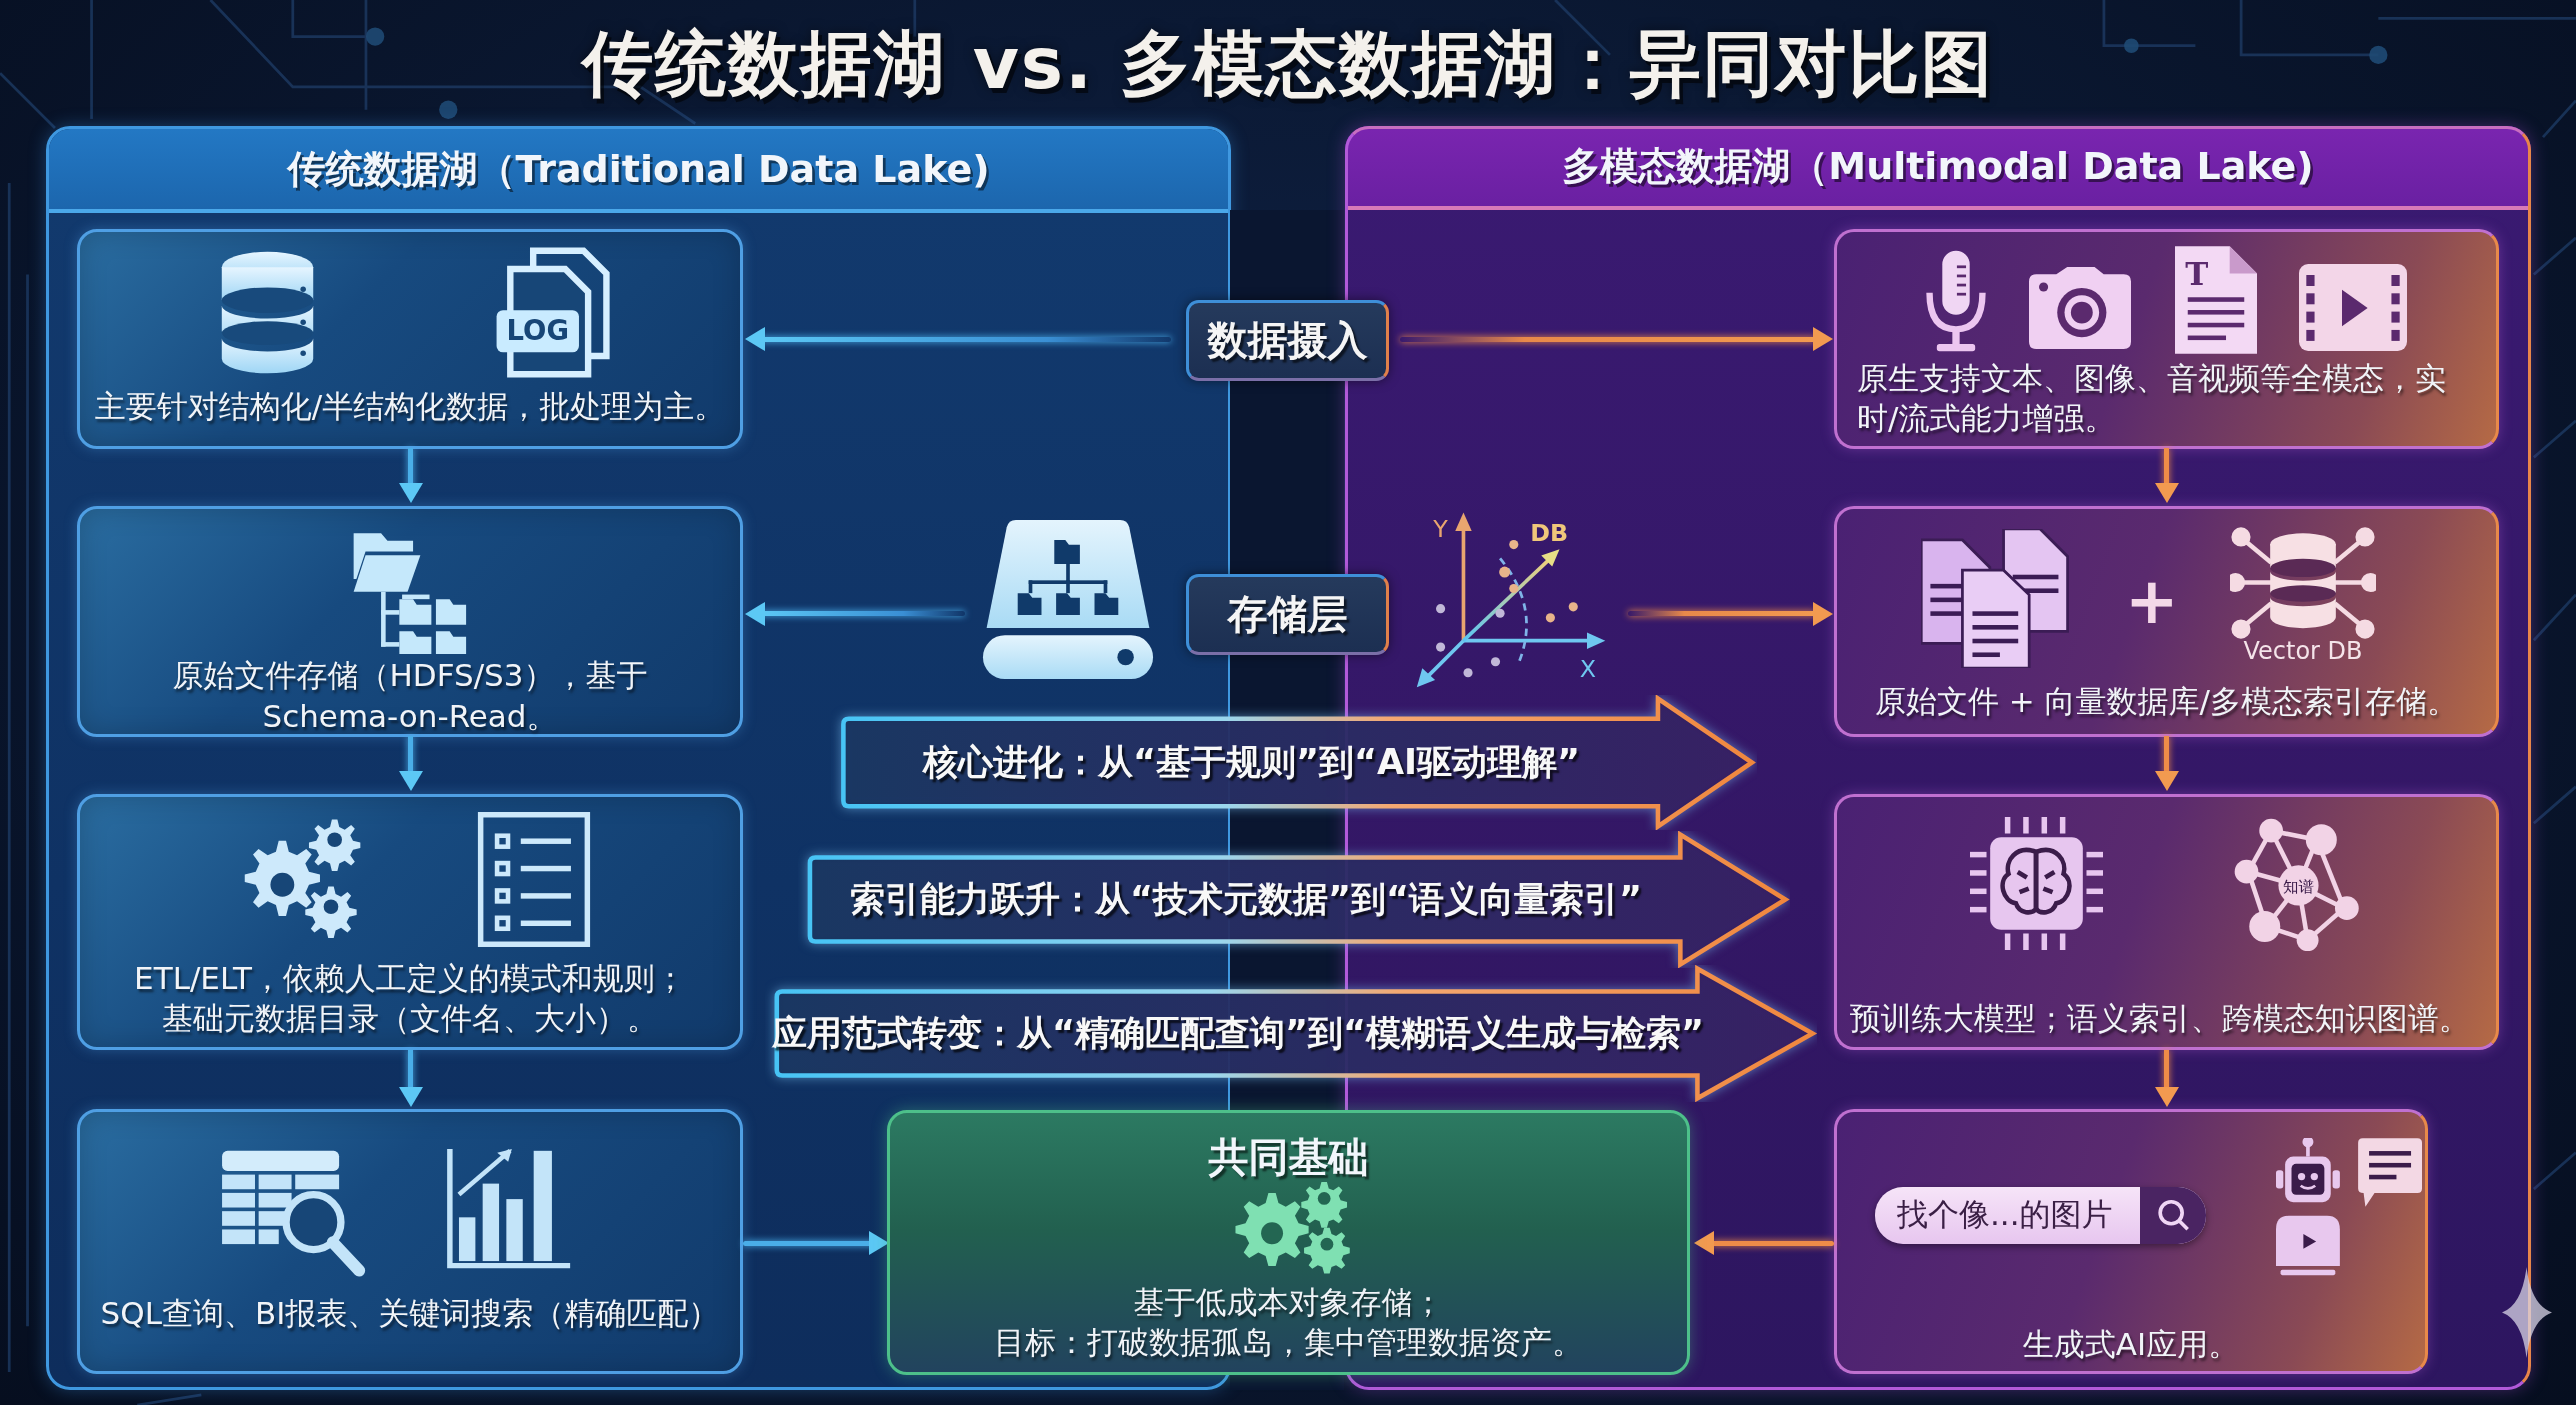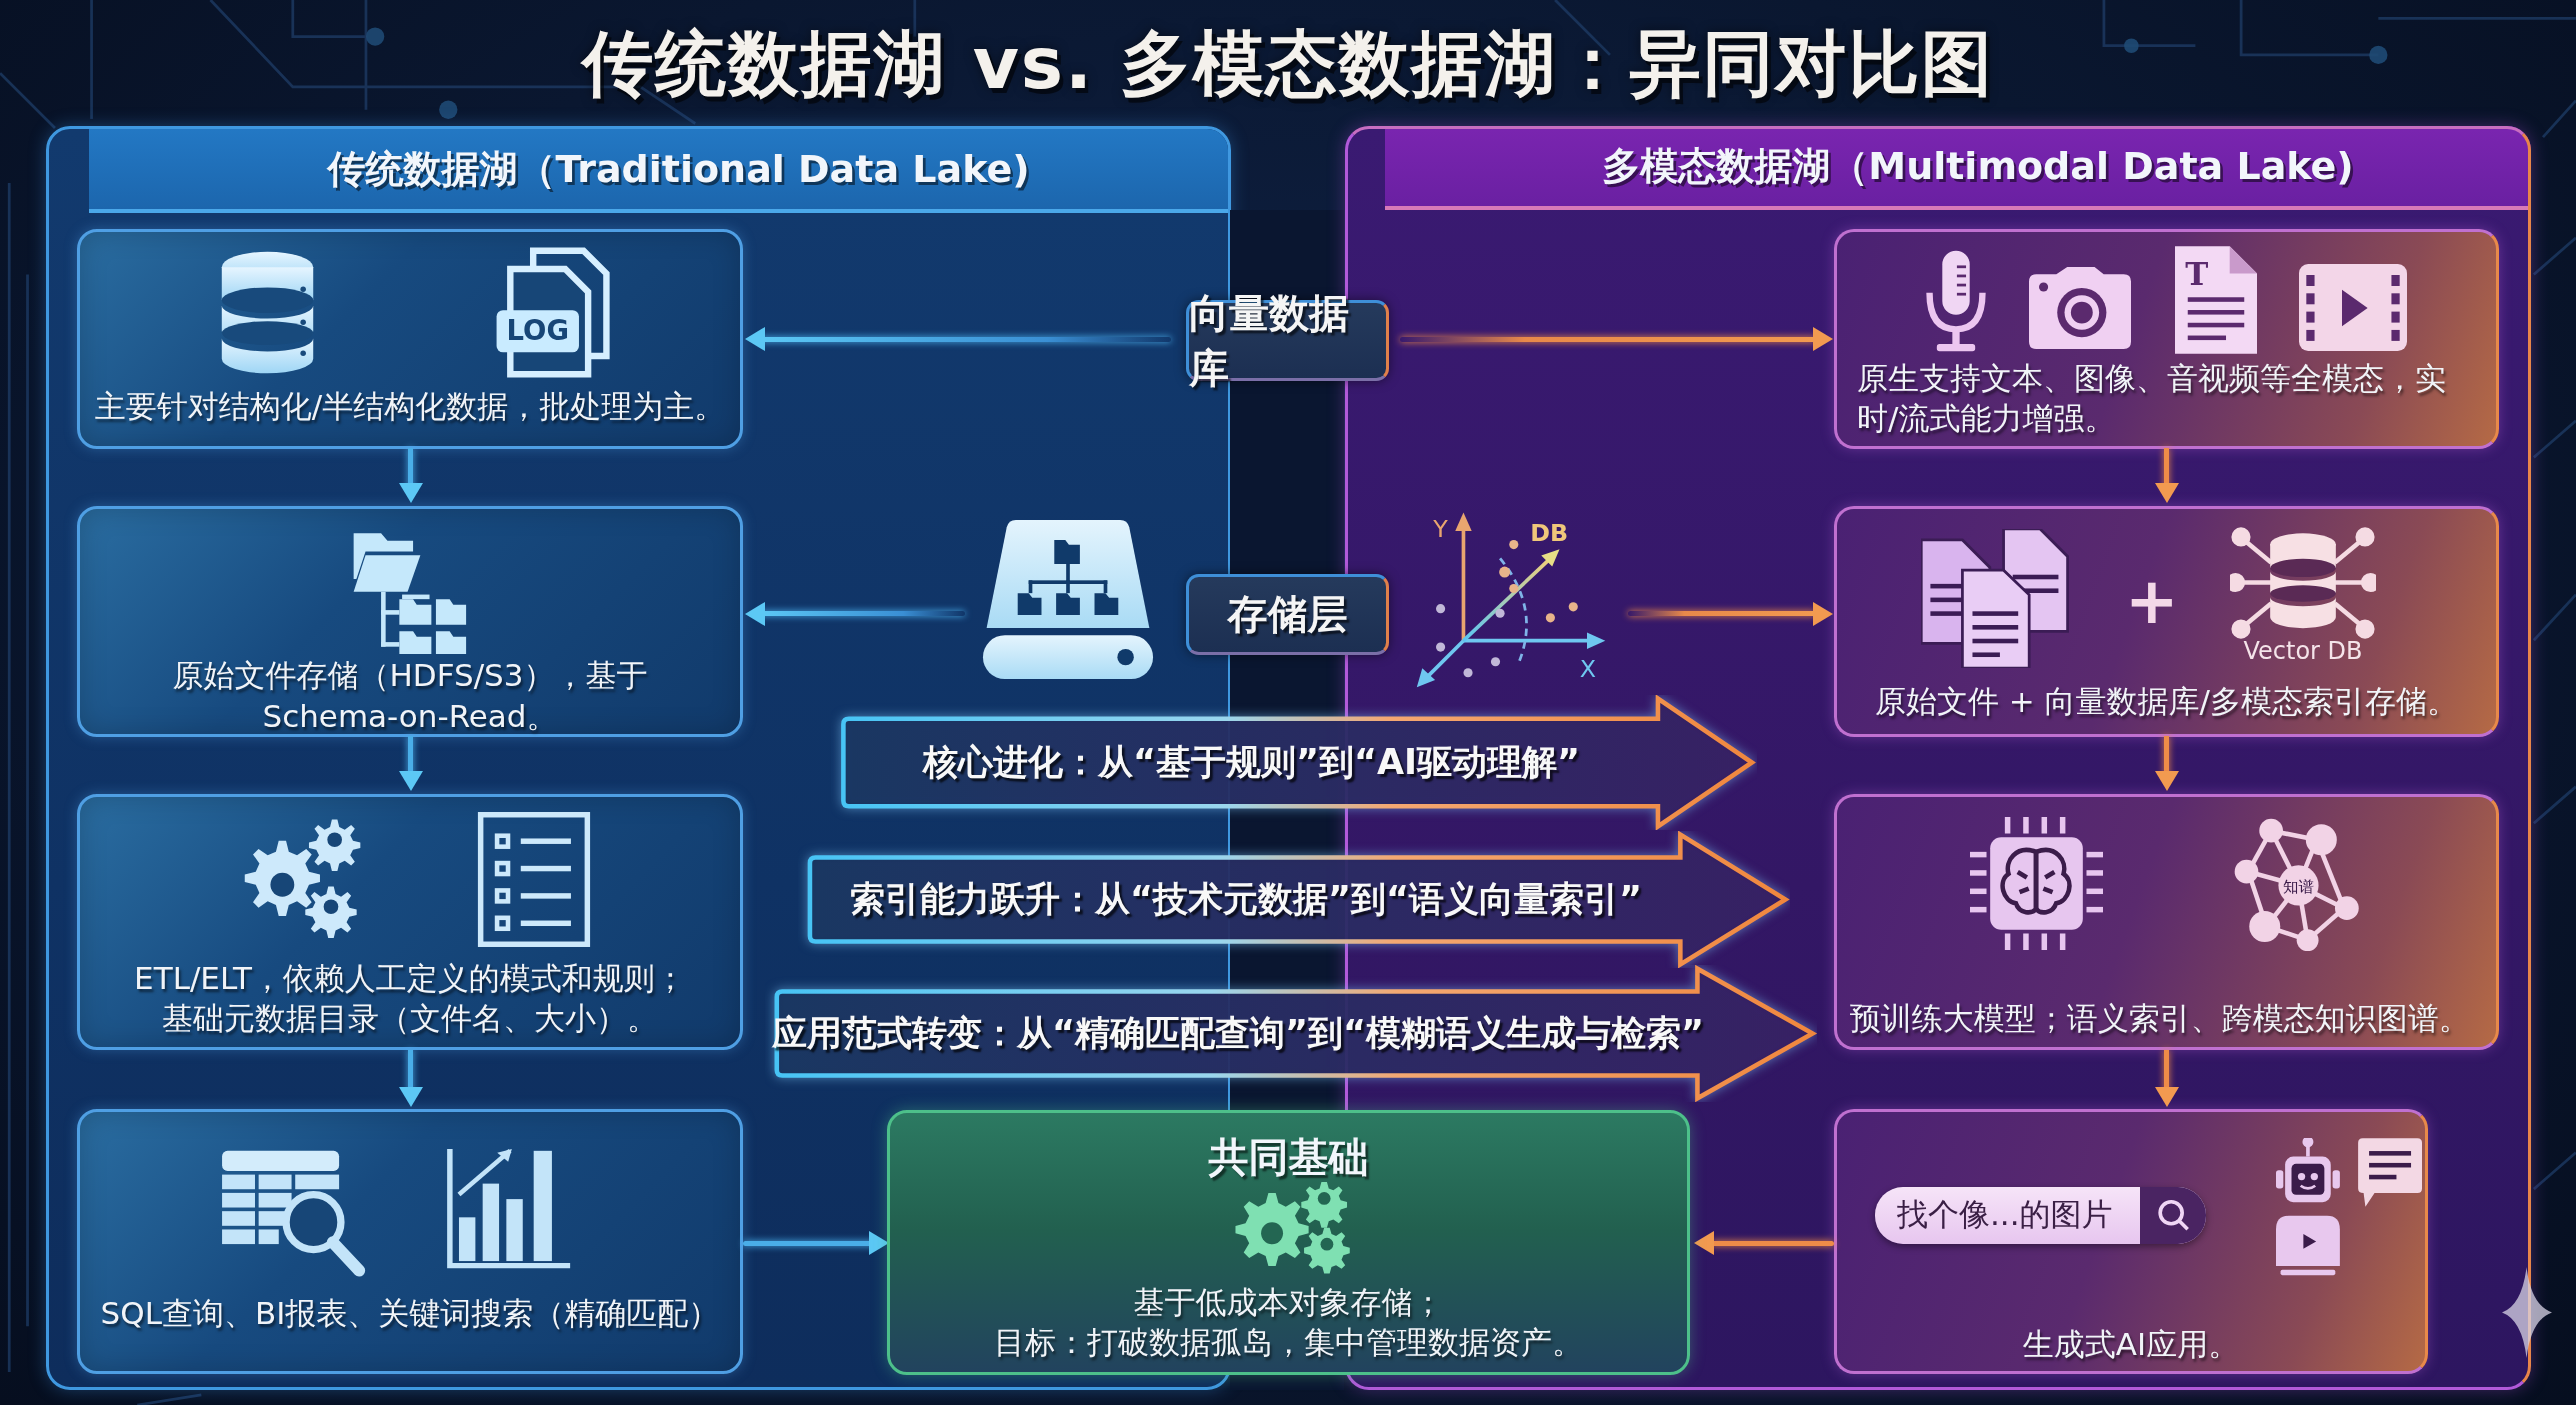--- a/index.html
+++ b/index.html
@@ -43,21 +43,20 @@
   .panel-right-border {
     position:absolute; left: 1345px; top: 126px; width: 1186px; height: 1264px;
     border-radius: 24px; border: 3.7px solid #b25ad9; pointer-events:none;
     border-right-color: #e8864a; border-top-color: #c86ec0;
   }
   .panel-header {
     position: absolute; left: 0; top: 0; width: 100%; height: 84px;
     display: flex; align-items: center; justify-content: center;
     font-size: 38px; font-weight: bold;
     text-shadow: 2.7px 2.7px 0 rgba(0,0,0,0.5);
-    margin-left: 40px;
   }
   .panel-left .panel-header {
     background: linear-gradient(180deg, #2378c4 0%, #1c66ad 100%);
     border-bottom: 4.6px solid #4aa8ea;
   }
   .panel-right .panel-header {
     background: linear-gradient(180deg, #7a25b0 0%, #6a20a2 100%);
     border-bottom: 4.6px solid #d77ab8;
   }
 
@@ -516,21 +515,21 @@
 <div class="tri" style="left:2155px; top:483px; border-left:12px solid transparent; border-right:12px solid transparent; border-top:20px solid #f29a50;"></div>
 <div class="vline vline-orange" style="left:2164px; top:736px; height:42px;"></div>
 <div class="tri" style="left:2155px; top:771px; border-left:12px solid transparent; border-right:12px solid transparent; border-top:20px solid #f29a50;"></div>
 <div class="vline vline-orange" style="left:2164px; top:1050px; height:42px;"></div>
 <div class="tri" style="left:2155px; top:1087px; border-left:12px solid transparent; border-right:12px solid transparent; border-top:20px solid #f29a50;"></div>
 
 <div class="hline hline-blue" style="left:759px; top:337px; width:412px;"></div>
 <div class="tri" style="left:745px; top:327px; border-top:12px solid transparent; border-bottom:12px solid transparent; border-right:20px solid #5cc8f5;"></div>
 <div class="hline hline-orange" style="left:1400px; top:337px; width:416px;"></div>
 <div class="tri" style="left:1813px; top:327px; border-top:12px solid transparent; border-bottom:12px solid transparent; border-left:20px solid #f29a50;"></div>
-<div class="mid-label" style="left:1186px; top:300px;">向量数据库</div>
+<div class="mid-label" style="left:1186px; top:300px;">数据摄入</div>
 
 <div class="hline hline-blue" style="left:759px; top:611px; width:206px;"></div>
 <div class="tri" style="left:745px; top:602px; border-top:12px solid transparent; border-bottom:12px solid transparent; border-right:20px solid #5cc8f5;"></div>
 <div class="hline hline-orange" style="left:1628px; top:611px; width:188px;"></div>
 <div class="tri" style="left:1813px; top:602px; border-top:12px solid transparent; border-bottom:12px solid transparent; border-left:20px solid #f29a50;"></div>
 <div class="mid-label" style="left:1186px; top:574px;">存储层</div>
 
 <div class="icon" style="left:981px; top:520px; width:174px; height:160px;">
   <svg viewBox="0 0 190 175">
     <defs>

